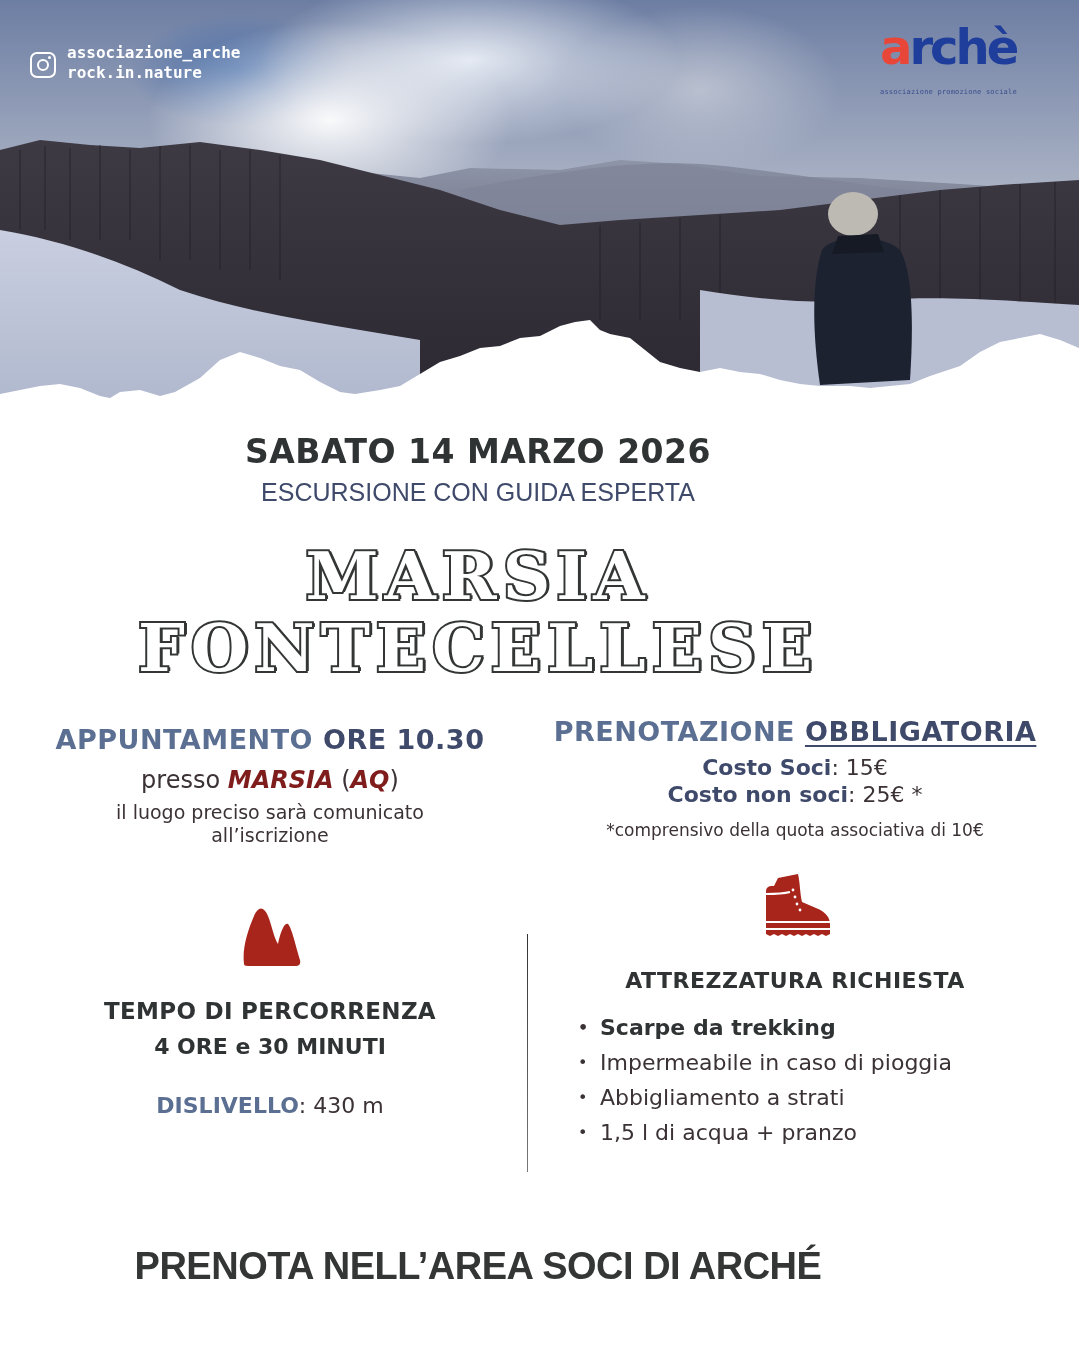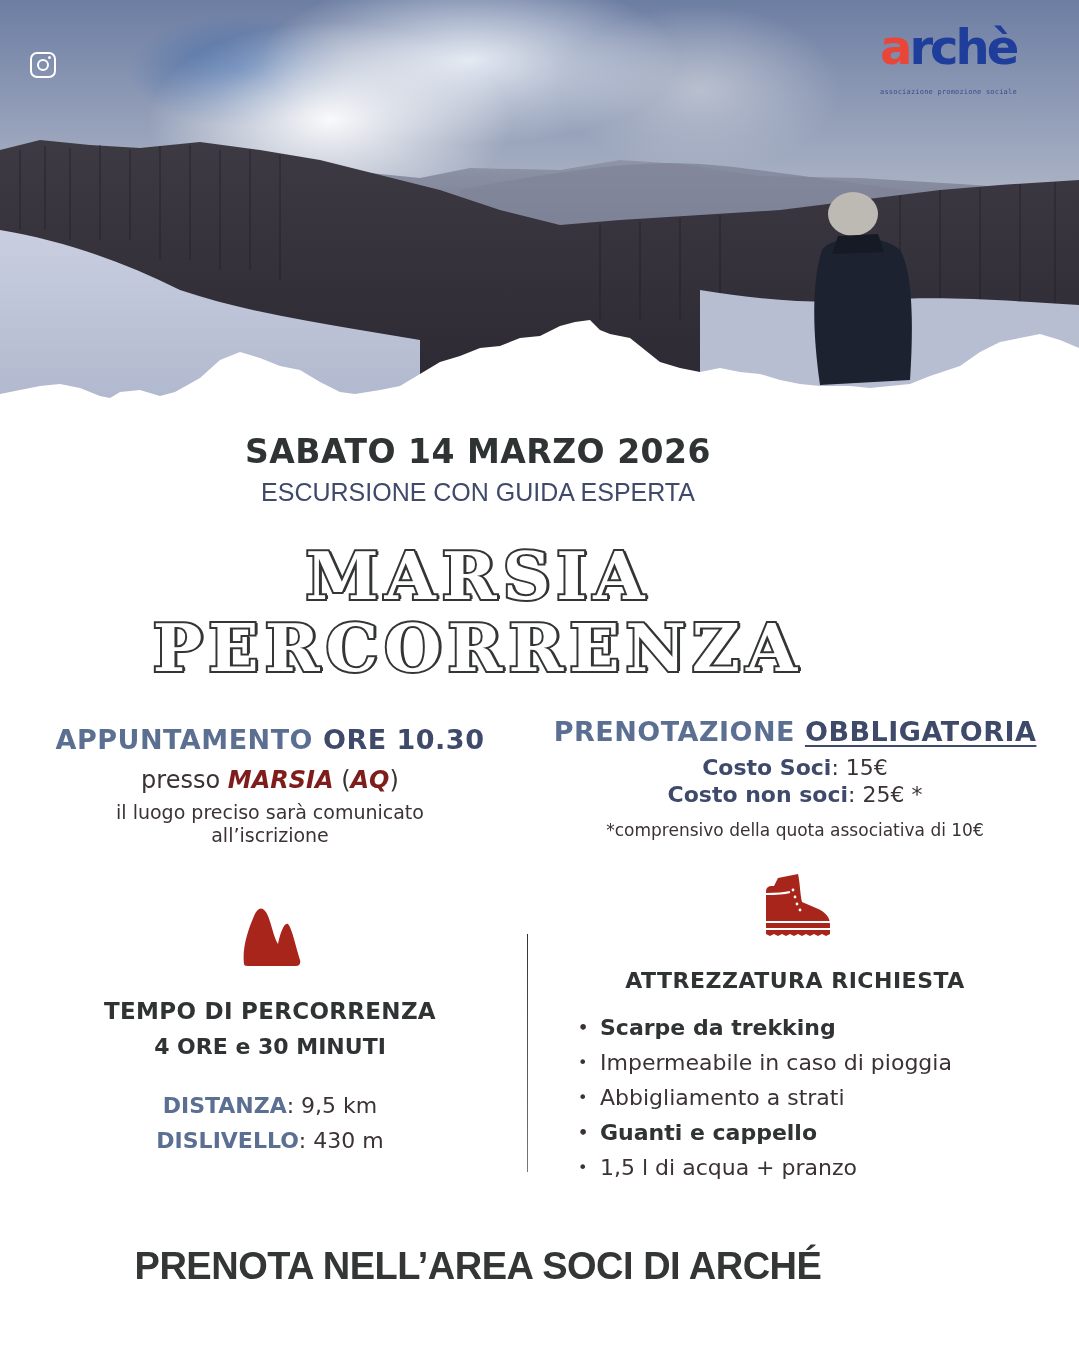--- a/index.html
+++ b/index.html
@@ -122,31 +122,35 @@
     <g>
       <ellipse cx="853" cy="214" rx="25" ry="22" fill="#bdbab4"></ellipse>
       <path d="M822 250 C830 236 880 232 900 250 C912 270 914 320 910 380 L820 385 C812 330 812 280 822 250 Z" fill="#1c2230"></path>
       <path d="M838 236 L878 234 L884 252 L832 254 Z" fill="#151a25"></path>
     </g>
 
     <path d="M0 394 L20 390 L40 386 L60 384 L80 388 L100 396 L110 398 L120 392 L140 390 L160 396 L175 392 L200 378 L220 360 L240 352 L260 358 L280 366 L300 370 L320 382 L340 392 L355 394 L380 390 L400 386 L420 374 L440 362 L460 356 L480 348 L500 346 L520 338 L540 336 L560 326 L575 322 L590 320 L600 330 L610 334 L630 338 L645 350 L660 362 L680 368 L700 372 L720 368 L740 372 L760 374 L780 380 L800 384 L820 386 L850 386 L870 388 L890 386 L910 384 L930 376 L960 366 L980 352 L1000 342 L1020 338 L1040 334 L1060 340 L1079 348 L1079 420 L0 420 Z" fill="#ffffff"></path>
   </svg>
 
   <div class="ig"></div>
+  <div class="handles">
+    <div>associazione_arche</div>
+    <div>rock.in.nature</div>
+  </div>
 
   <div class="logo">
     <div class="logo-word"><span class="logo-a">a</span><span class="logo-rest">rchè</span></div>
     <div class="logo-sub">associazione promozione sociale</div>
   </div>
 </div>
 
 <div class="center date">SABATO 14 MARZO 2026</div>
 <div class="center subtitle">ESCURSIONE CON GUIDA ESPERTA</div>
 <div class="center title title1"><span>MARSIA</span></div>
-<div class="center title title2"><span>PERCORRENZA</span></div>
+<div class="center title title2"><span>FONTECELLESE</span></div>
 
 <div class="col-left h-blue appt-h">
   <span>APPUNTAMENTO</span>
   <span class="h-navy">ORE 10.30</span>
 </div>
 <div class="col-left presso">
   <span>presso</span>
   <b>MARSIA</b><span> (</span><b>AQ</b><span>)</span>
 </div>
 <div class="col-left luogo">
@@ -178,26 +182,24 @@
     </g>
   <path d="M6 50 L70 50" stroke="#fff" stroke-width="2"></path>
   <path d="M6 58 L70 58 L70 62 L66 64 L62 62 L58 64 L54 62 L50 64 L46 62 L42 64 L38 62 L34 64 L30 62 L26 64 L22 62 L18 64 L14 62 L10 64 L6 62 Z" fill="#a8251b"></path>
 </svg>
 
 <div class="divider"></div>
 
 <div class="col-left tempo-h">TEMPO DI PERCORRENZA</div>
 <div class="col-left tempo-v">4 ORE e 30 MINUTI</div>
 <div class="col-left stats">
-  <div><b>DISTANZA</b><span>: 9,5 km</span></div>
   <div><b>DISLIVELLO</b><span>: 430 m</span></div>
 </div>
 
 <div class="col-right attr-h">ATTREZZATURA RICHIESTA</div>
 <ul class="attr-list">
   <li class="bold">Scarpe da trekking</li>
   <li>Impermeabile in caso di pioggia</li>
   <li>Abbigliamento a strati</li>
-  <li class="bold">Guanti e cappello</li>
   <li>1,5 l di acqua + pranzo</li>
 </ul>
 
 <div class="center cta">PRENOTA NELL’AREA SOCI DI ARCHÉ</div>
 
 </body></html>

